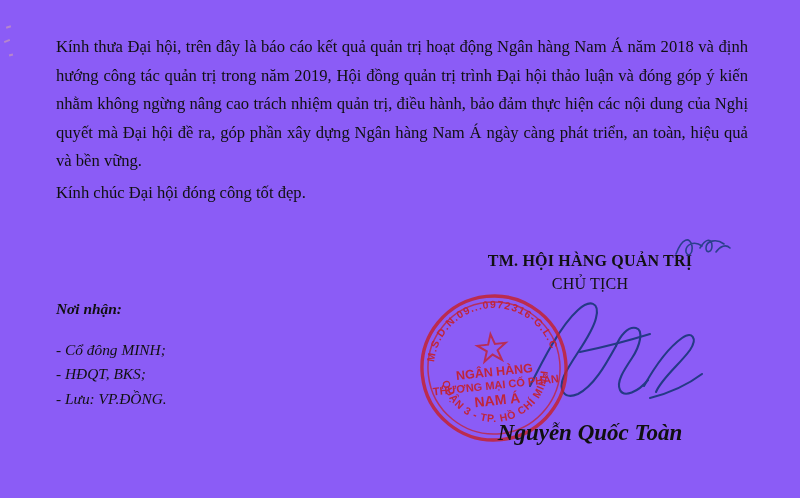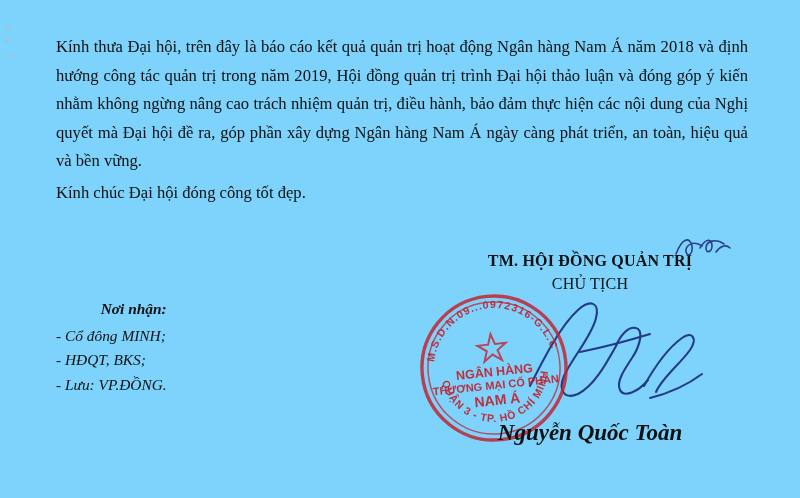--- a/index.html
+++ b/index.html
@@ -4,21 +4,21 @@
 <style>
   html, body {
     margin: 0;
     padding: 0;
     background: #ffffff;
   }
   #page {
     position: relative;
     width: 800px;
     height: 498px;
-    background: #7dd3fc;
+    background: #8b5cf6;
     overflow: hidden;
     font-family: "Liberation Serif", serif;
     color: #111111;
   }
 
   
   .scan-mark {
     position: absolute;
     background: #d9a9a9;
     opacity: .55;
@@ -64,23 +64,22 @@
     position: absolute;
     left: 56px;
     top: 297px;
     font-size: 15.4px;
     line-height: 1.60;
     color: #101010;
   }
   .recipients .title {
     font-style: italic;
     font-weight: 700;
-    margin-bottom: 2px;
+    margin-bottom: 16px;
     font-size: 15.4px;
-    text-align: right;
   }
   .recipients ul {
     list-style: none;
     margin: 0;
     padding: 0;
   }
   .recipients li {
     white-space: nowrap;
     font-style: italic;
   }
@@ -152,21 +151,21 @@
   <div class="recipients">
     <div class="title">Nơi nhận:</div>
     <ul>
       <li>- Cổ đông MINH;</li>
       <li>- HĐQT, BKS;</li>
       <li>- Lưu: VP.ĐỒNG.</li>
     </ul>
   </div>
 
   <div class="signature">
-    <div class="line1">TM. HỘI ĐỒNG QUẢN TRỊ</div>
+    <div class="line1">TM. HỘI HÀNG QUẢN TRỊ</div>
     <div class="line2">CHỦ TỊCH</div>
   </div>
 
   <svg class="ink ink-top" width="60" height="34" viewBox="0 0 60 34">
     <g fill="none" stroke="#2b3f8c" stroke-width="1.6" stroke-linecap="round">
       <path d="M4 22 C10 6, 18 4, 20 14 C21 22, 16 26, 14 20 C13 13, 22 8, 30 14"></path>
       <path d="M28 16 C34 6, 40 6, 40 14 C40 20, 34 22, 34 16 C34 9, 44 6, 52 12"></path>
       <path d="M44 20 C48 14, 54 12, 58 16"></path>
     </g>
   </svg>

